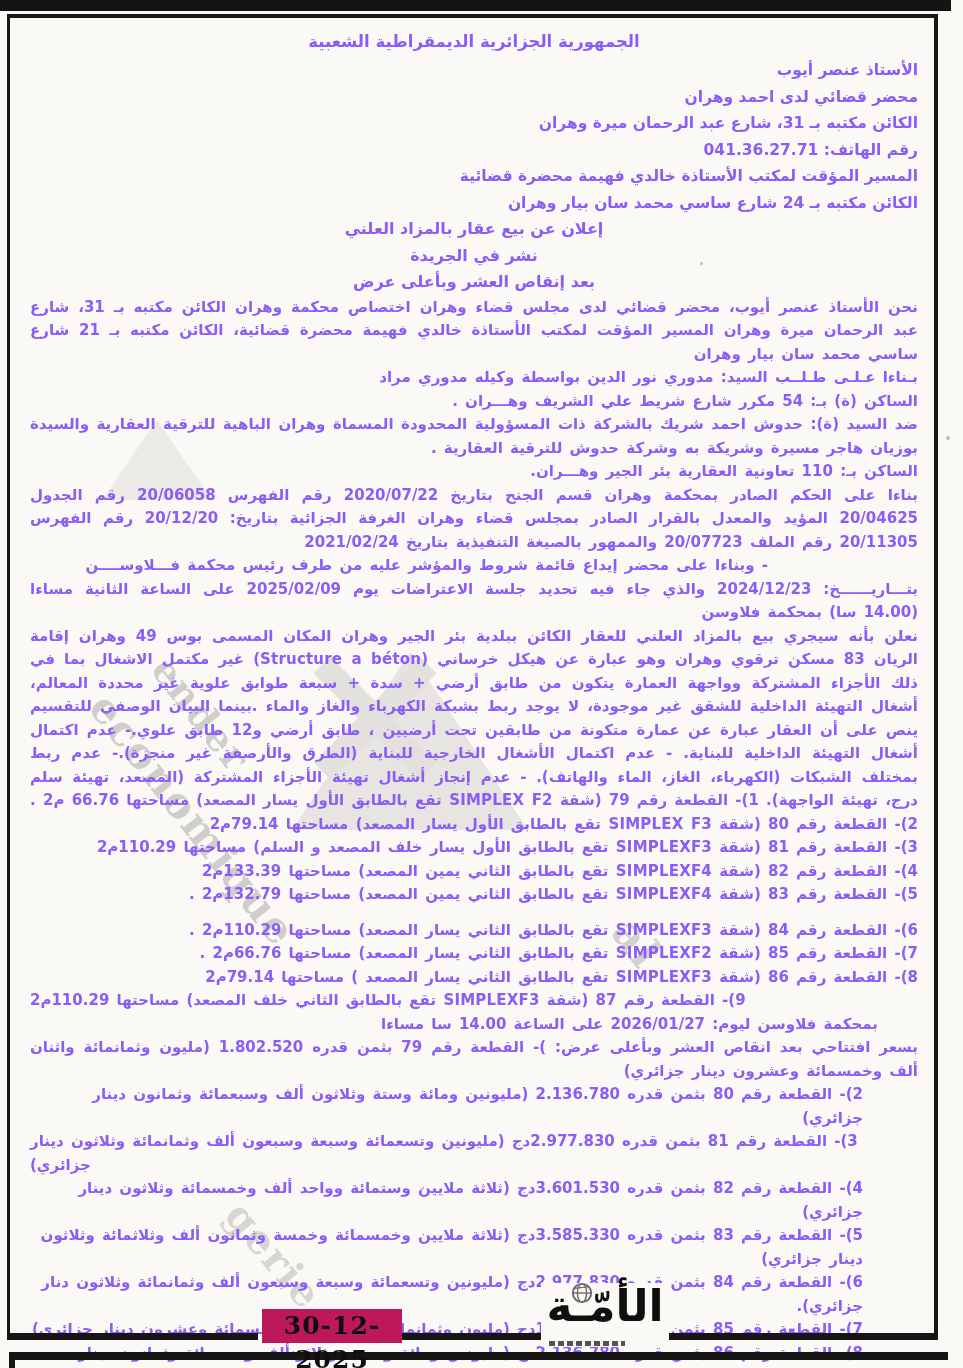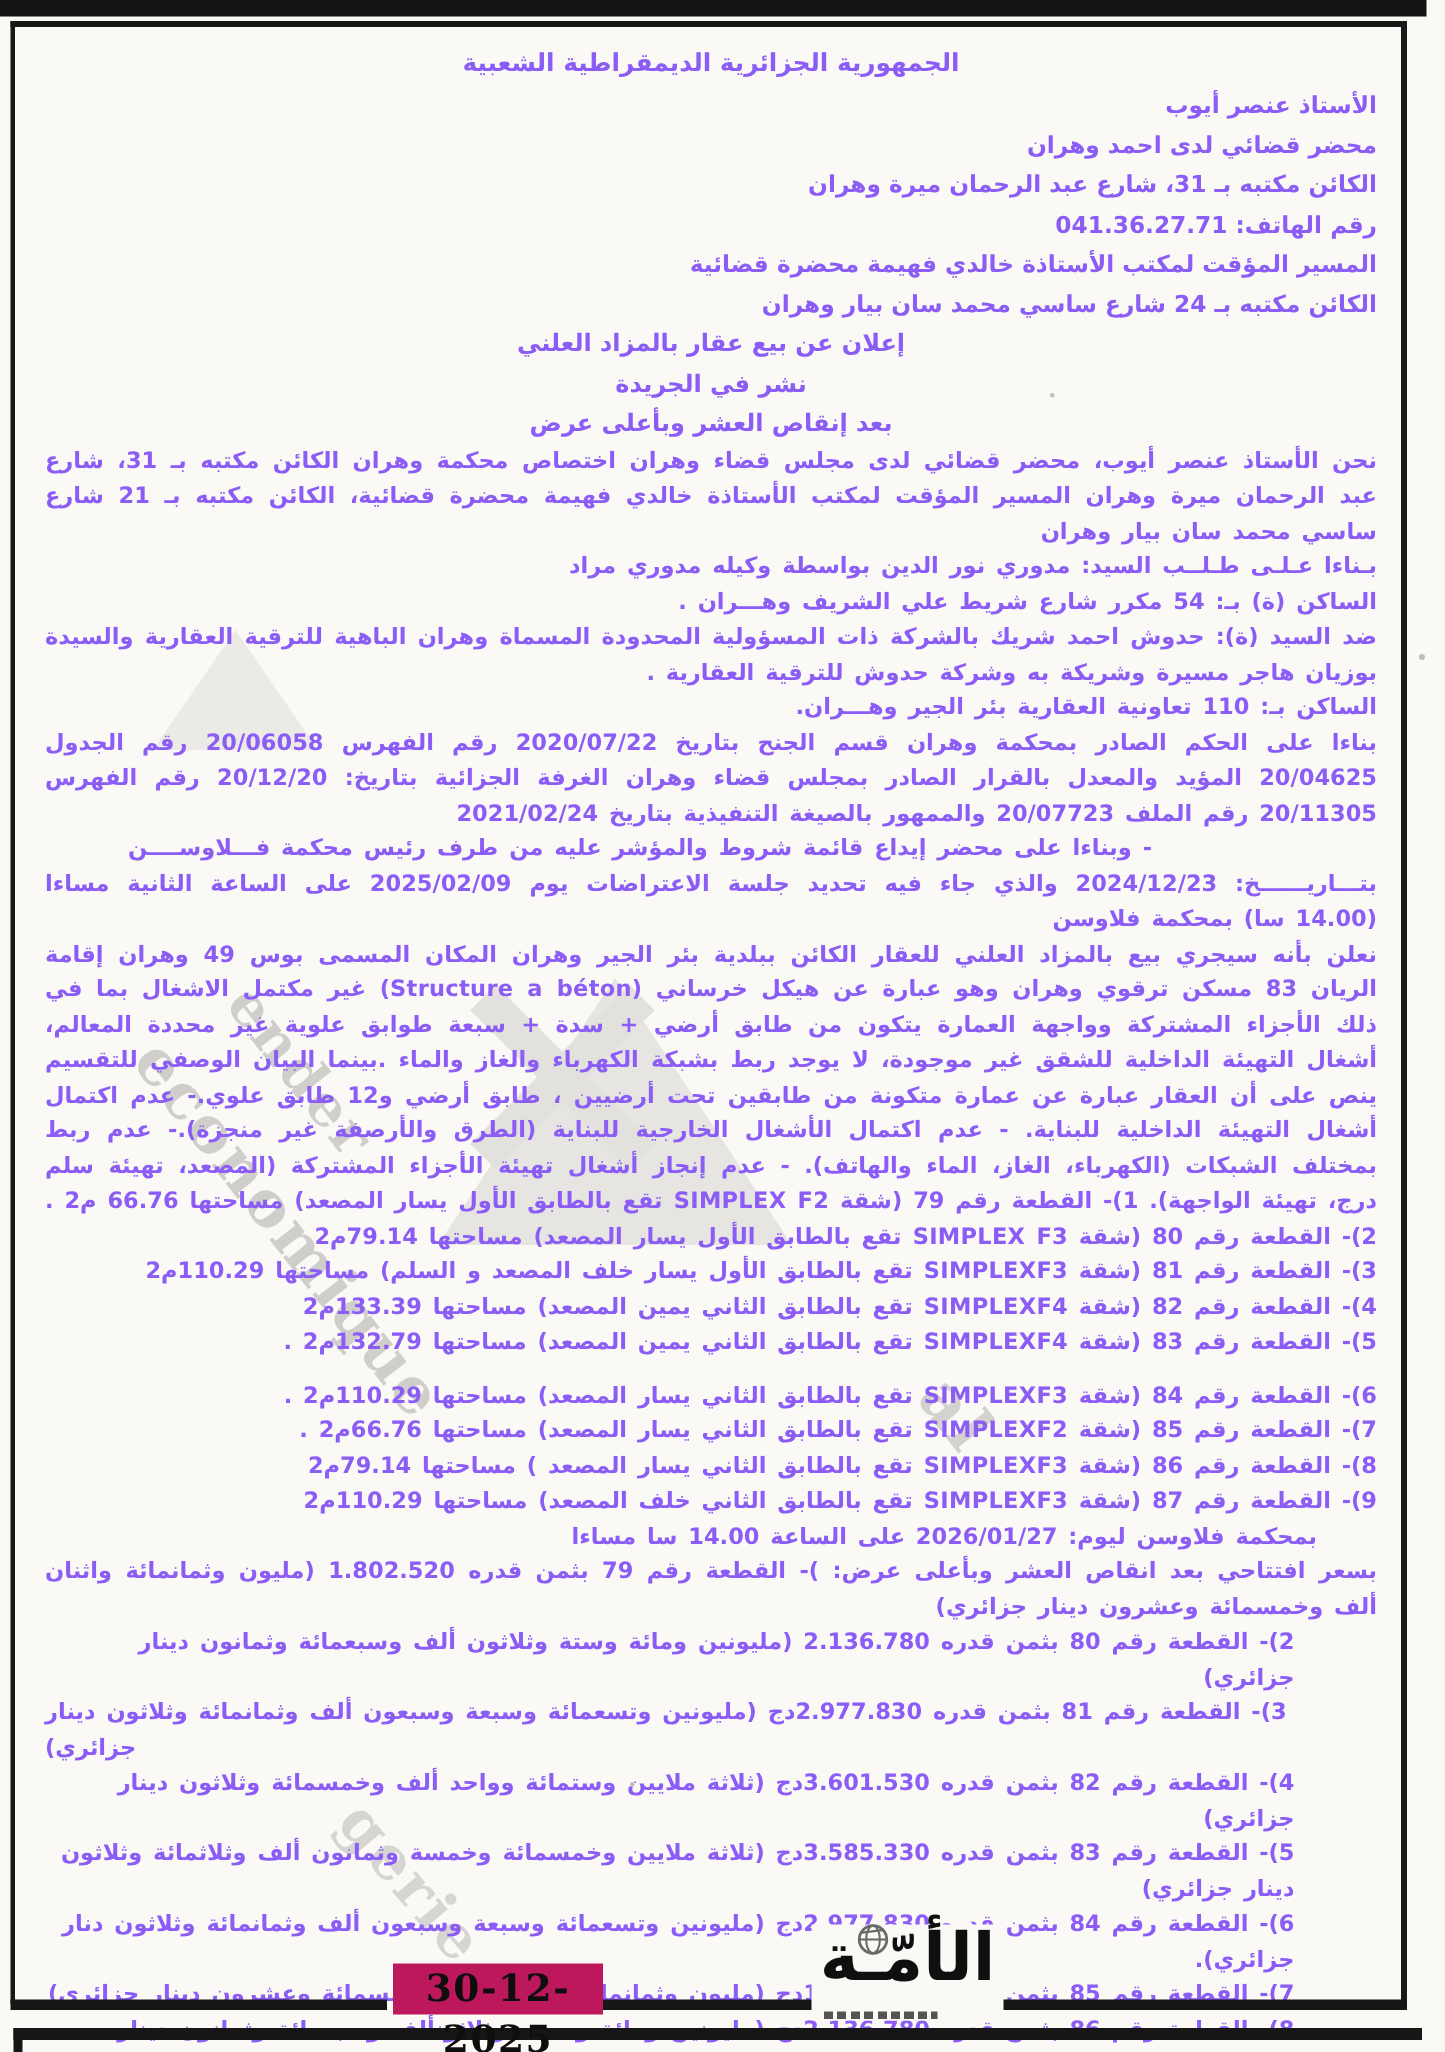--- a/index.html
+++ b/index.html
@@ -118,21 +118,21 @@
         <p>بناءا على الحكم الصادر بمحكمة وهران قسم الجنح بتاريخ 2020/07/22 رقم الفهرس 20/06058 رقم الجدول 20/04625 المؤيد والمعدل بالقرار الصادر بمجلس قضاء وهران الغرفة الجزائية بتاريخ: 20/12/20 رقم الفهرس 20/11305 رقم الملف 20/07723 والممهور بالصيغة التنفيذية بتاريخ 2021/02/24</p>
         <p style="text-align: right; padding-right: 150px;">- وبناءا على محضر إيداع قائمة شروط والمؤشر عليه من طرف رئيس محكمة فـــلاوســــن</p>
         <p>بتـــاريــــــخ: 2024/12/23 والذي جاء فيه تحديد جلسة الاعتراضات يوم 2025/02/09 على الساعة الثانية مساءا (14.00 سا) بمحكمة فلاوسن</p>
         <p>نعلن بأنه سيجري بيع بالمزاد العلني للعقار الكائن ببلدية بئر الجير وهران المكان المسمى بوس 49 وهران إقامة الريان 83 مسكن ترقوي وهران وهو عبارة عن هيكل خرساني (Structure a béton) غير مكتمل الاشغال بما في ذلك الأجزاء المشتركة وواجهة العمارة يتكون من طابق أرضي + سدة + سبعة طوابق علوية غير محددة المعالم، أشغال التهيئة الداخلية للشقق غير موجودة، لا يوجد ربط بشبكة الكهرباء والغاز والماء .بينما البيان الوصفي للتقسيم ينص على أن العقار عبارة عن عمارة متكونة من طابقين تحت أرضيين ، طابق أرضي و12 طابق علوي.- عدم اكتمال أشغال التهيئة الداخلية للبناية. - عدم اكتمال الأشغال الخارجية للبناية (الطرق والأرصفة غير منجزة).- عدم ربط بمختلف الشبكات (الكهرباء، الغاز، الماء والهاتف). - عدم إنجاز أشغال تهيئة الأجزاء المشتركة (المصعد، تهيئة سلم درج، تهيئة الواجهة). 1)- القطعة رقم 79 (شقة SIMPLEX F2 تقع بالطابق الأول يسار المصعد) مساحتها 66.76 م2 . 2)- القطعة رقم 80 (شقة SIMPLEX F3 تقع بالطابق الأول يسار المصعد) مساحتها 79.14م2</p>
         <p style="text-align: right;">3)- القطعة رقم 81 (شقة SIMPLEXF3 تقع بالطابق الأول يسار خلف المصعد و السلم) مساحتها 110.29م2</p>
         <p style="text-align: right;">4)- القطعة رقم 82 (شقة SIMPLEXF4 تقع بالطابق الثاني يمين المصعد) مساحتها 133.39م2</p>
         <p style="text-align: right;">5)- القطعة رقم 83 (شقة SIMPLEXF4 تقع بالطابق الثاني يمين المصعد) مساحتها 132.79م2 .</p>
         <p style=" margin-top: 12px;">6)- القطعة رقم 84 (شقة SIMPLEXF3 تقع بالطابق الثاني يسار المصعد) مساحتها 110.29م2 .</p>
         <p style="text-align: right;">7)- القطعة رقم 85 (شقة SIMPLEXF2 تقع بالطابق الثاني يسار المصعد) مساحتها 66.76م2 .</p>
         <p style="text-align: right;">8)- القطعة رقم 86 (شقة SIMPLEXF3 تقع بالطابق الثاني يسار المصعد ) مساحتها 79.14م2</p>
-        <p style="text-align: right;">9)- القطعة رقم 87 (شقة SIMPLEXF3 تقع بالطابق الثاني خلف المصعد) مساحتها 110.29م2</p>
+        <p style="text-align: left;">9)- القطعة رقم 87 (شقة SIMPLEXF3 تقع بالطابق الثاني خلف المصعد) مساحتها 110.29م2</p>
         <p style="text-align: right; padding-right: 40px;">بمحكمة فلاوسن ليوم: 2026/01/27 على الساعة 14.00 سا مساءا</p>
         <p>بسعر افتتاحي بعد انقاص العشر وبأعلى عرض: )- القطعة رقم 79 بثمن قدره 1.802.520 (مليون وثمانمائة واثنان ألف وخمسمائة وعشرون دينار جزائري)</p>
         <p style="text-align: right; padding-right: 55px;">2)- القطعة رقم 80 بثمن قدره 2.136.780 (مليونين ومائة وستة وثلاثون ألف وسبعمائة وثمانون دينار جزائري)</p>
         <p style="text-align: left; padding-right: 55px;">3)- القطعة رقم 81 بثمن قدره 2.977.830دج (مليونين وتسعمائة وسبعة وسبعون ألف وثمانمائة وثلاثون دينار جزائري)</p>
         <p style="text-align: right; padding-right: 55px;">4)- القطعة رقم 82 بثمن قدره 3.601.530دج (ثلاثة ملايين وستمائة وواحد ألف وخمسمائة وثلاثون دينار جزائري)</p>
         <p style="text-align: right; padding-right: 55px;">5)- القطعة رقم 83 بثمن قدره 3.585.330دج (ثلاثة ملايين وخمسمائة وخمسة وثمانون ألف وثلاثمائة وثلاثون دينار جزائري)</p>
         <p style="text-align: right; padding-right: 55px;">6)- القطعة رقم 84 بثمن قدره 2.977.830دج (مليونين وتسعمائة وسبعة وسبعون ألف وثمانمائة وثلاثون دنار جزائري).</p>
         <p style="text-align: right; padding-right: 55px;">7)- القطعة رقم 85 بثمن قدره 1.802.520دج (مليون وثمانمائة واثنان ألف وخمسمائة وعشرون دينار جزائري)</p>
         <p style="text-align: right; padding-right: 55px;">8)- القطعة رقم 86 بثمن قدره 2.136.780دج (مليونين ومائة وست ةوثلاثونألف وسبعمائة وثمانون دينار جزائري)</p>
       </div>

